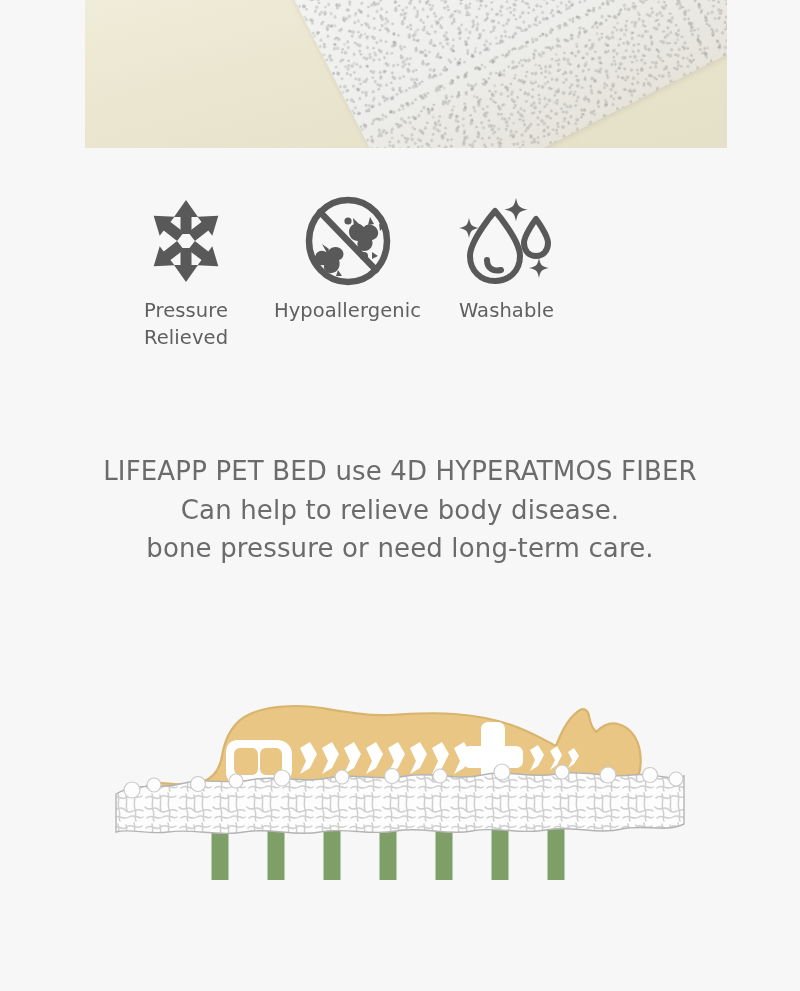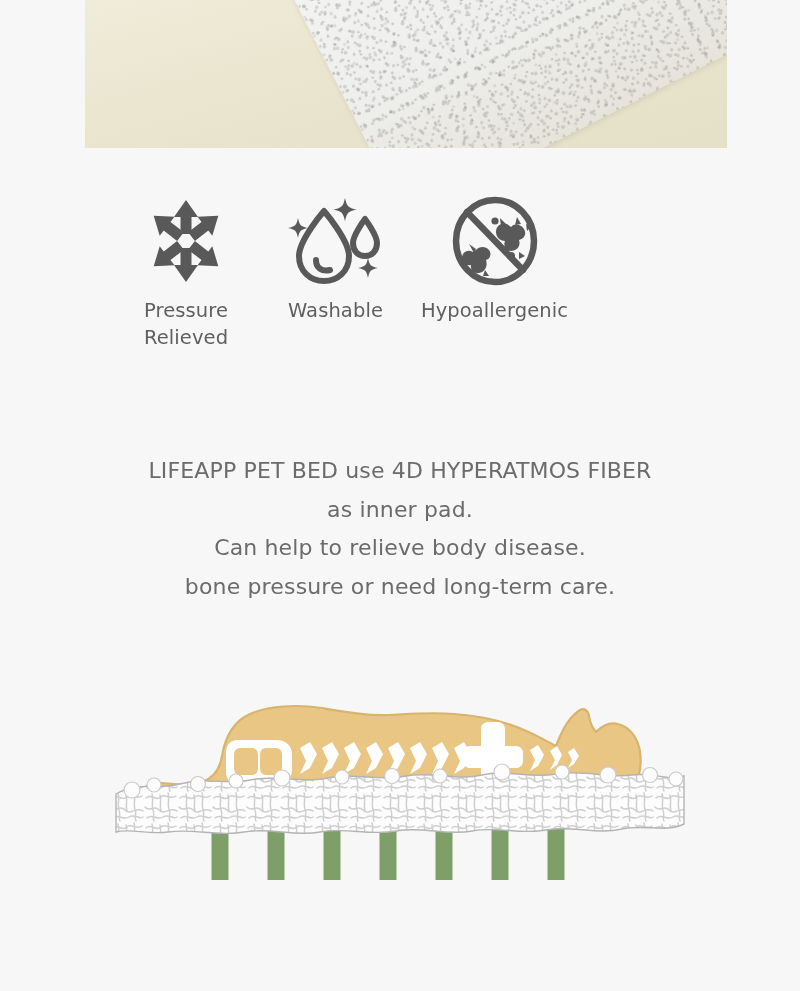--- a/index.html
+++ b/index.html
@@ -93,21 +93,21 @@
 
   
   .description {
     position: absolute;
     left: 0;
     top: 452px;
     width: 800px;
     text-align: center;
   }
   .desc-line {
-    font-size: 22px;
+    font-size: 26px;
     line-height: 38.5px;
     color: #6b6b6b;
     letter-spacing: .15px;
     font-weight: 400;
   }
 
   
   .illustration {
     position: absolute;
     left: 110px;
@@ -153,40 +153,20 @@
           <g transform="rotate(-52 48 45)">
             <path d="M48 86 L36 69 L42.5 69 L42.5 52 L53.5 52 L53.5 69 L60 69 Z"></path>
           </g>
         </g>
       </svg>
     </div>
     <div class="feature-label">Pressure
 Relieved</div>
   </div>
 
-
-  <div class="feature f2">
-    <div class="feature-icon">
-      <svg width="100" height="90" viewBox="0 0 100 90" aria-hidden="true">
-
-        <path d="M38 15 C38 15 13 44 13 60 C13 75 24 85 38 85 C52 85 63 75 63 60 C63 44 38 15 38 15 Z" fill="none" stroke="#595959" stroke-width="6" stroke-linejoin="round"></path>
-
-        <path d="M30 64 C30 72 36 76 44 74" fill="none" stroke="#595959" stroke-width="6" stroke-linecap="round"></path>
-
-        <path d="M79 23 C79 23 67 39 67 47 C67 55 72 60 79 60 C86 60 91 55 91 47 C91 39 79 23 79 23 Z" fill="none" stroke="#595959" stroke-width="6" stroke-linejoin="round"></path>
-
-        <g fill="#595959">
-          <path d="M9 22 C10.6 29.4 11.6 30.4 19 32 C11.6 33.6 10.6 34.6 9 42 C7.4 34.6 6.4 33.6 -1 32 C6.4 30.4 7.4 29.4 9 22 Z" transform="translate(3,0)"></path>
-          <path d="M59 2 C60.9 10.5 62.1 11.7 70.6 13.6 C62.1 15.5 60.9 16.7 59 25.2 C57.1 16.7 55.9 15.5 47.4 13.6 C55.9 11.7 57.1 10.5 59 2 Z"></path>
-          <path d="M82 62 C83.6 69.4 84.6 70.4 92 72 C84.6 73.6 83.6 74.6 82 82 C80.4 74.6 79.4 73.6 72 72 C79.4 70.4 80.4 69.4 82 62 Z"></path>
-        </g>
-      </svg>
-    </div>
-    <div class="feature-label">Washable</div>
-  </div>
 
   <div class="feature f3">
     <div class="feature-icon">
       <svg width="100" height="90" viewBox="0 0 100 90" aria-hidden="true">
 
         <g fill="#595959">
 
           <path d="M28 56 C22 53 18 56 17 61 C16 66 20 70 26 69 C25 74 29 78 34 77 C40 76 43 70 41 64 C45 63 47 58 44 54 C41 50 34 50 31 54 Z"></path>
           <path d="M24 48 L31 53 L29 57 Z"></path>
           <path d="M40 74 L44 80 L38 80 Z"></path>
@@ -202,25 +182,44 @@
 
         <g fill="none" stroke="#595959" stroke-width="6.5">
           <ellipse cx="50" cy="45" rx="39" ry="41"></ellipse>
           <line x1="22" y1="16" x2="78" y2="74" stroke-linecap="round"></line>
         </g>
       </svg>
     </div>
     <div class="feature-label">Hypoallergenic</div>
   </div>
 
+  <div class="feature f2">
+    <div class="feature-icon">
+      <svg width="100" height="90" viewBox="0 0 100 90" aria-hidden="true">
+
+        <path d="M38 15 C38 15 13 44 13 60 C13 75 24 85 38 85 C52 85 63 75 63 60 C63 44 38 15 38 15 Z" fill="none" stroke="#595959" stroke-width="6" stroke-linejoin="round"></path>
+
+        <path d="M30 64 C30 72 36 76 44 74" fill="none" stroke="#595959" stroke-width="6" stroke-linecap="round"></path>
+
+        <path d="M79 23 C79 23 67 39 67 47 C67 55 72 60 79 60 C86 60 91 55 91 47 C91 39 79 23 79 23 Z" fill="none" stroke="#595959" stroke-width="6" stroke-linejoin="round"></path>
+
+        <g fill="#595959">
+          <path d="M9 22 C10.6 29.4 11.6 30.4 19 32 C11.6 33.6 10.6 34.6 9 42 C7.4 34.6 6.4 33.6 -1 32 C6.4 30.4 7.4 29.4 9 22 Z" transform="translate(3,0)"></path>
+          <path d="M59 2 C60.9 10.5 62.1 11.7 70.6 13.6 C62.1 15.5 60.9 16.7 59 25.2 C57.1 16.7 55.9 15.5 47.4 13.6 C55.9 11.7 57.1 10.5 59 2 Z"></path>
+          <path d="M82 62 C83.6 69.4 84.6 70.4 92 72 C84.6 73.6 83.6 74.6 82 82 C80.4 74.6 79.4 73.6 72 72 C79.4 70.4 80.4 69.4 82 62 Z"></path>
+        </g>
+      </svg>
+    </div>
+    <div class="feature-label">Washable</div>
+  </div>
+
 </div>
 
 <div class="description">
   <div class="desc-line">LIFEAPP PET BED use 4D HYPERATMOS FIBER</div>
-  <div class="desc-line">as inner pad.</div>
   <div class="desc-line">Can help to relieve body disease.</div>
   <div class="desc-line">bone pressure or need long-term care.</div>
 </div>
 
 <div class="illustration">
   <svg viewBox="0 0 580 240" aria-hidden="true">
     <defs>
 
       <pattern id="fiberTex" width="34" height="30" patternUnits="userSpaceOnUse">
         <rect width="34" height="30" fill="#fdfdfd"></rect>

